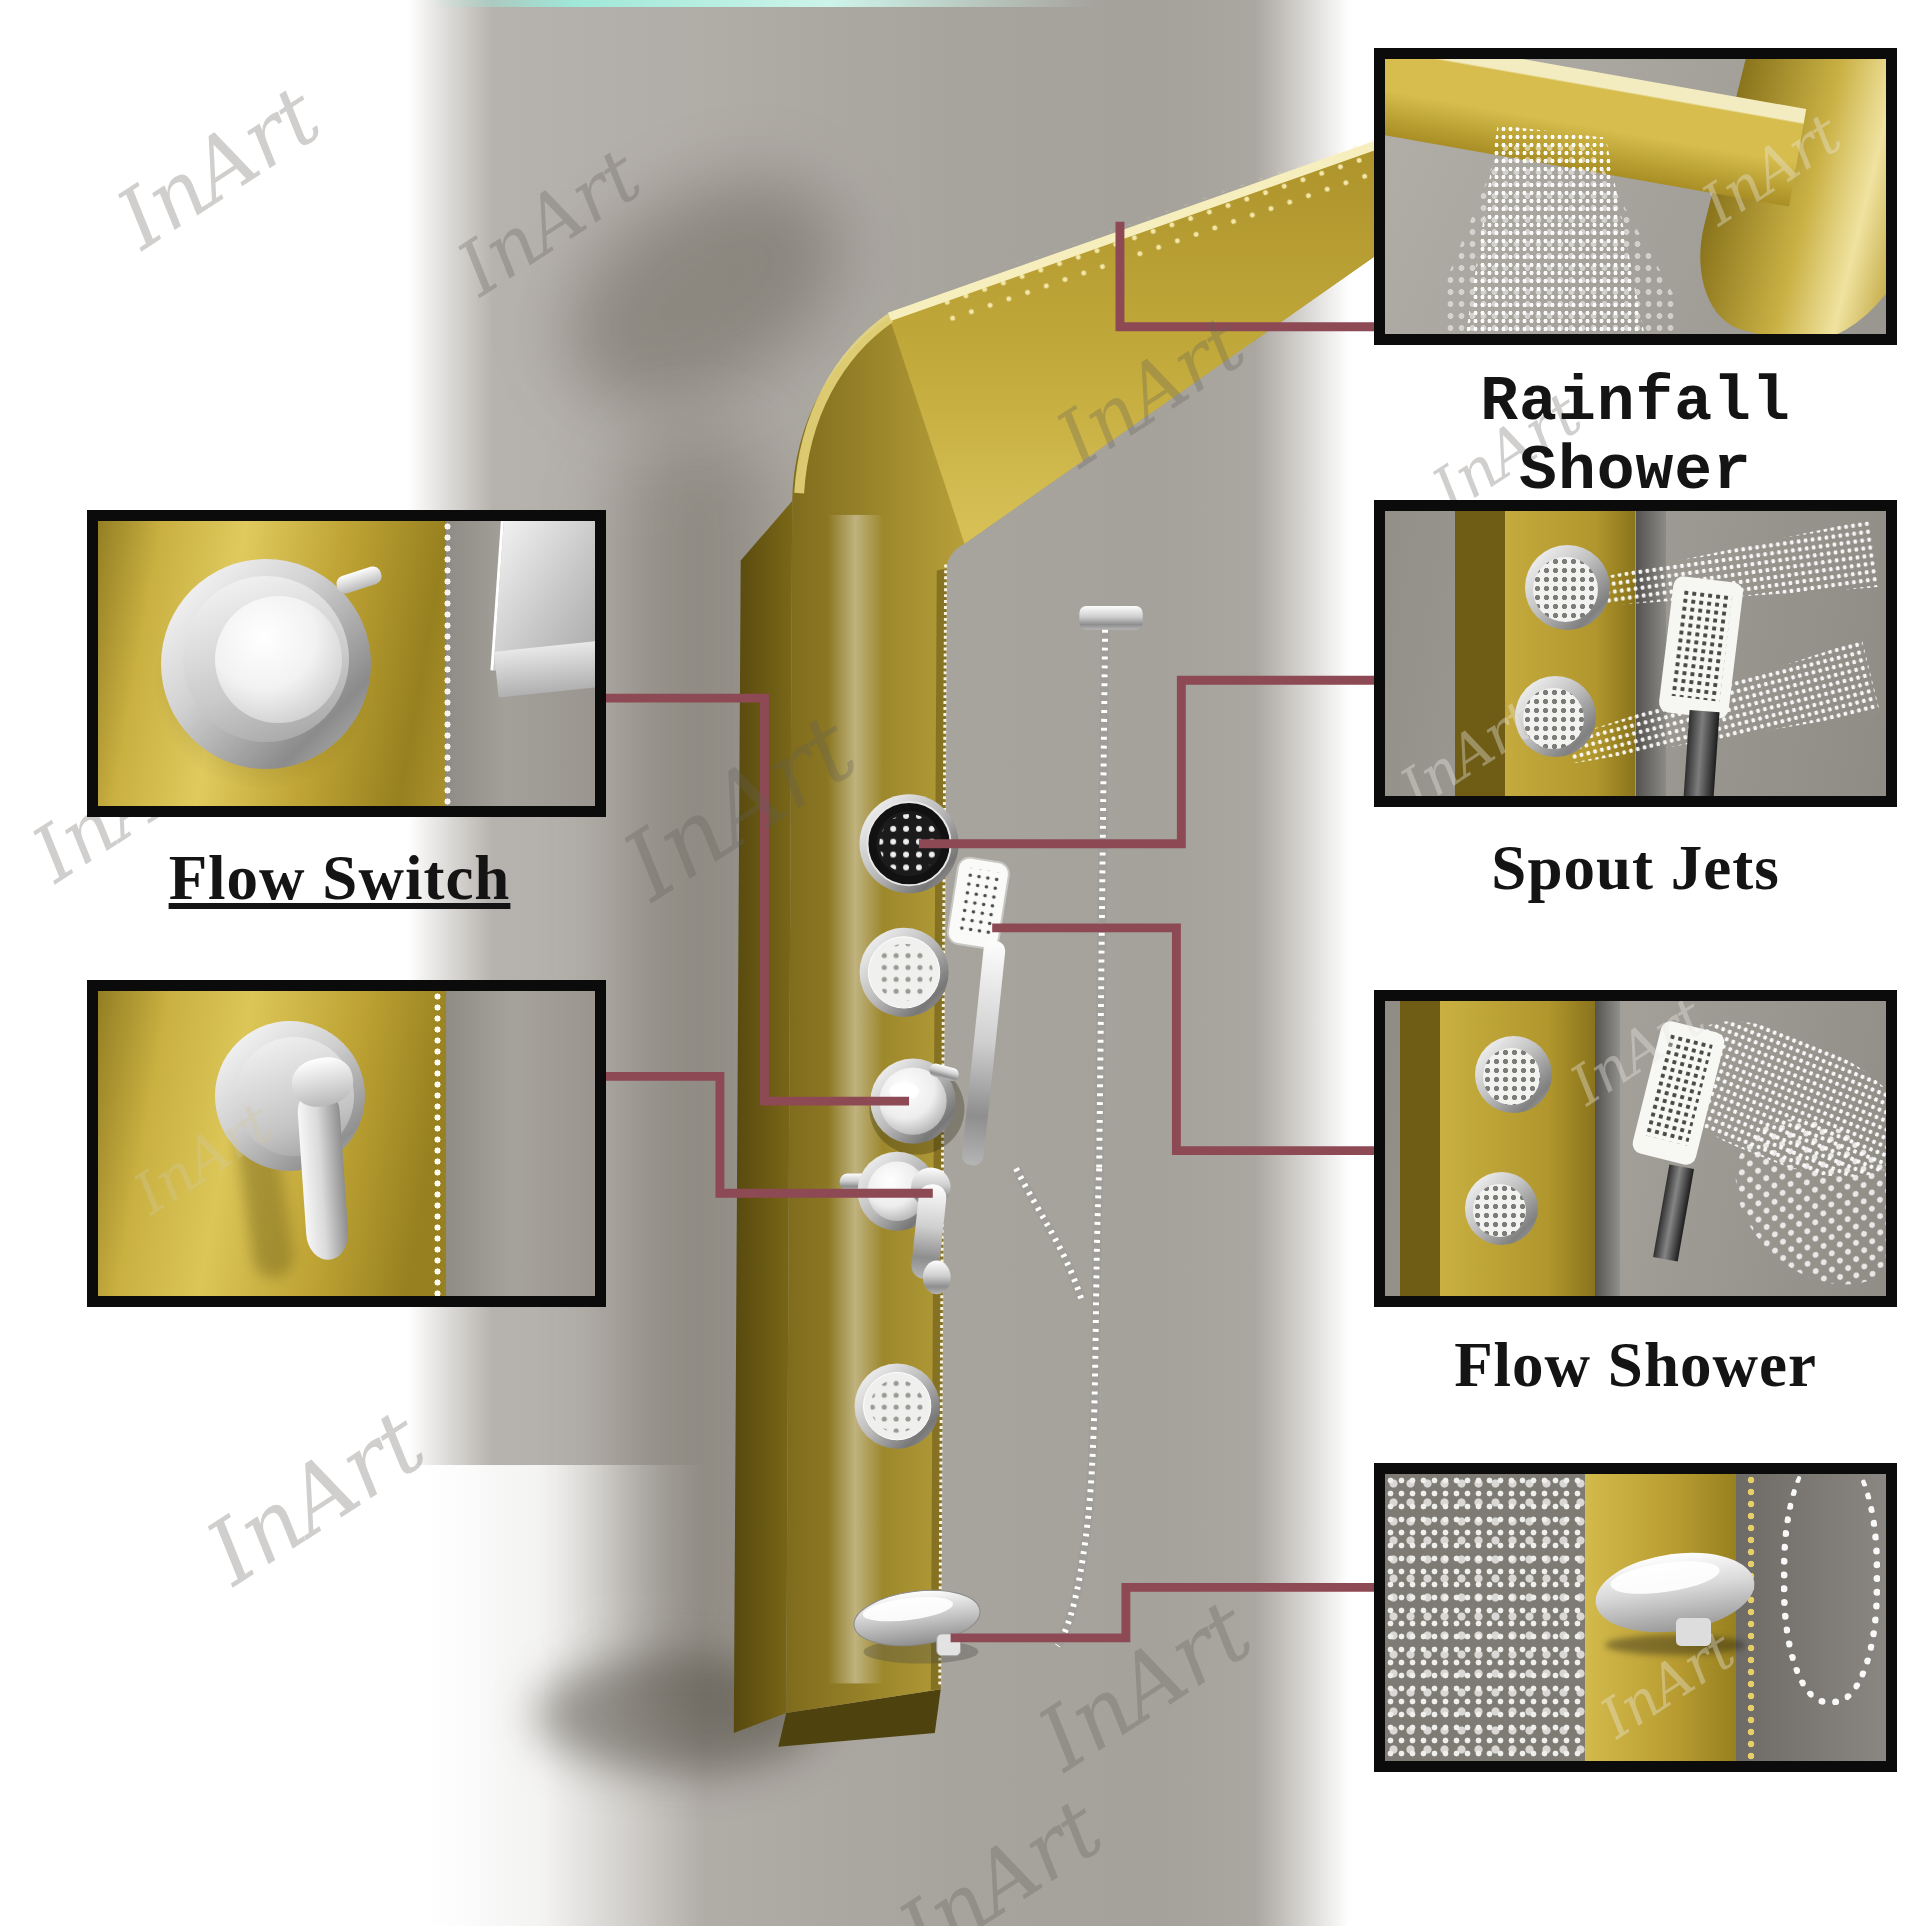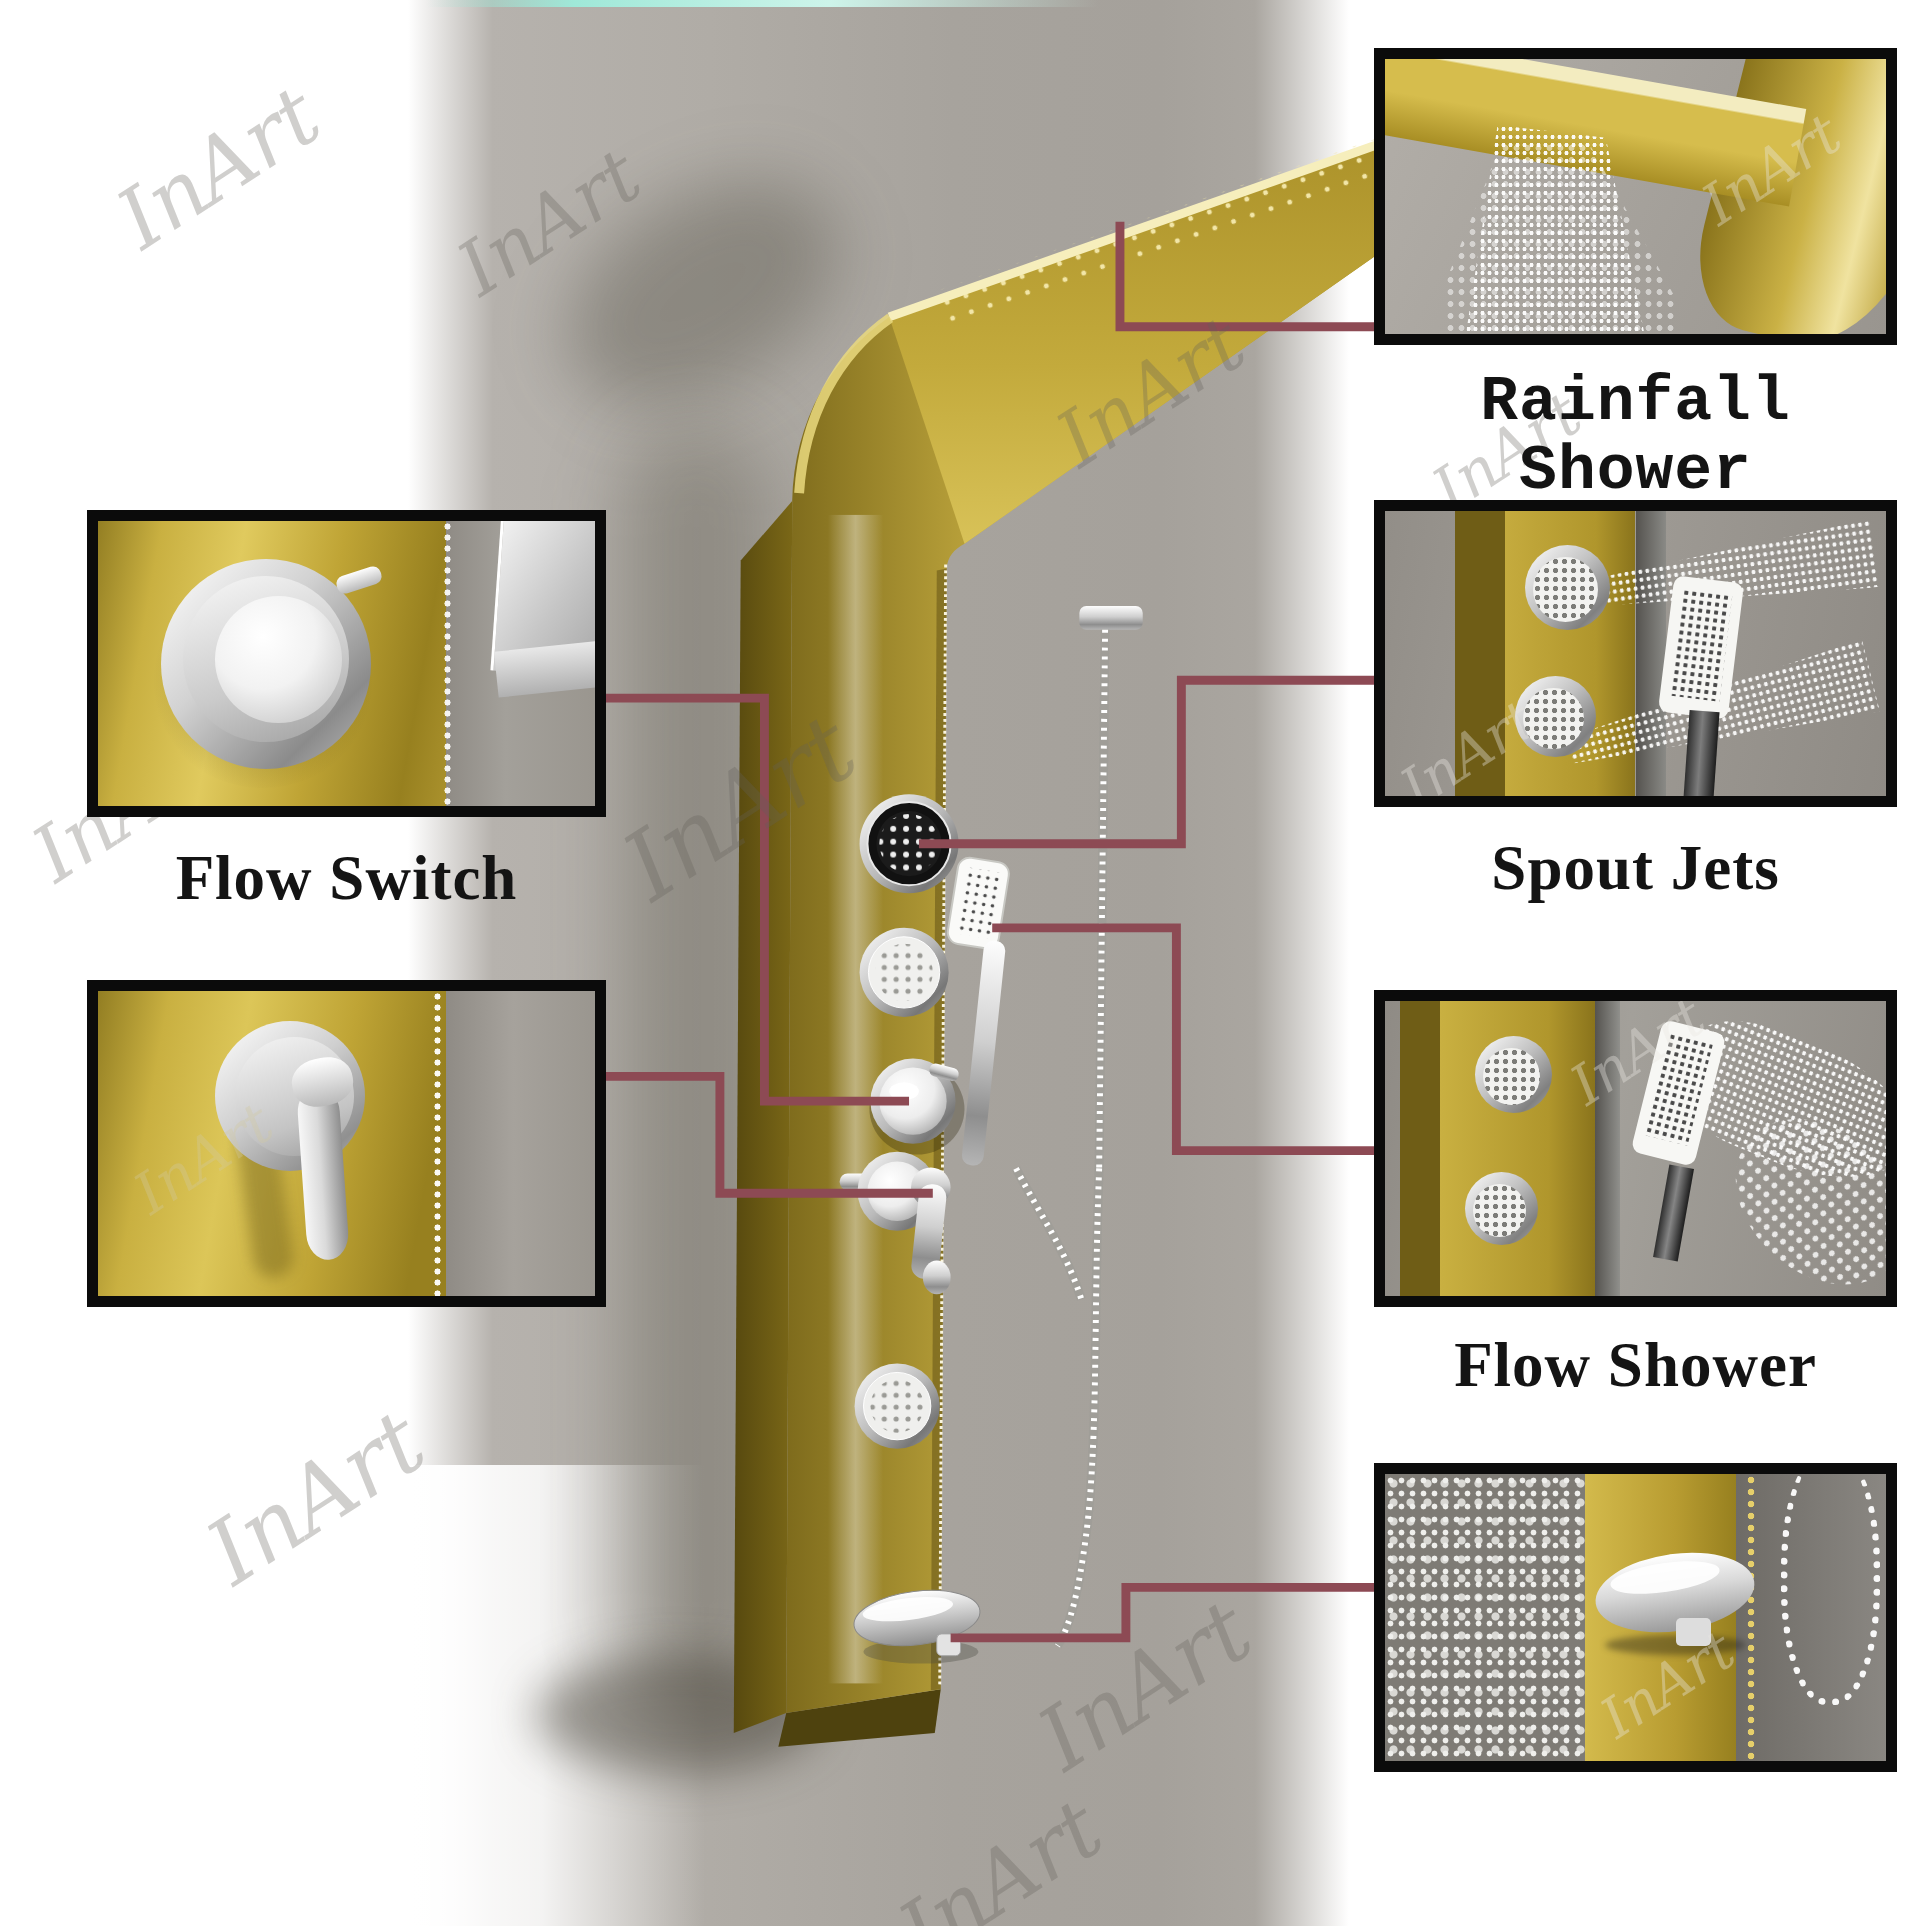--- a/index.html
+++ b/index.html
@@ -321,21 +321,21 @@
     <div class="fs-gray"></div>
     <div class="fs-bead"></div>
     <div class="fs-plate"></div>
     <div class="fs-plate2"></div>
     <div class="fs-shadow"></div>
     <div class="fs-knob-outer"></div>
     <div class="fs-knob-mid"></div>
     <div class="fs-knob-face"></div>
     <div class="fs-pin"></div>
   </div>
-  <div class="clabel" style="left:87px;width:519px;top:844px;">Flow Switch</div>
+  <div class="clabel" style="left:80px;width:519px;top:844px;text-decoration:underline;">Flow Switch</div>
 
   <div class="cbox" style="left:87px;top:980px;width:519px;height:327px;">
     <div class="os-gold"></div>
     <div class="os-gray"></div>
     <div class="os-bead"></div>
     <div class="os-lshadow"></div>
     <div class="os-flange"></div>
     <div class="os-flange2"></div>
     <div class="os-lever"></div>
     <div class="os-hub"></div>

